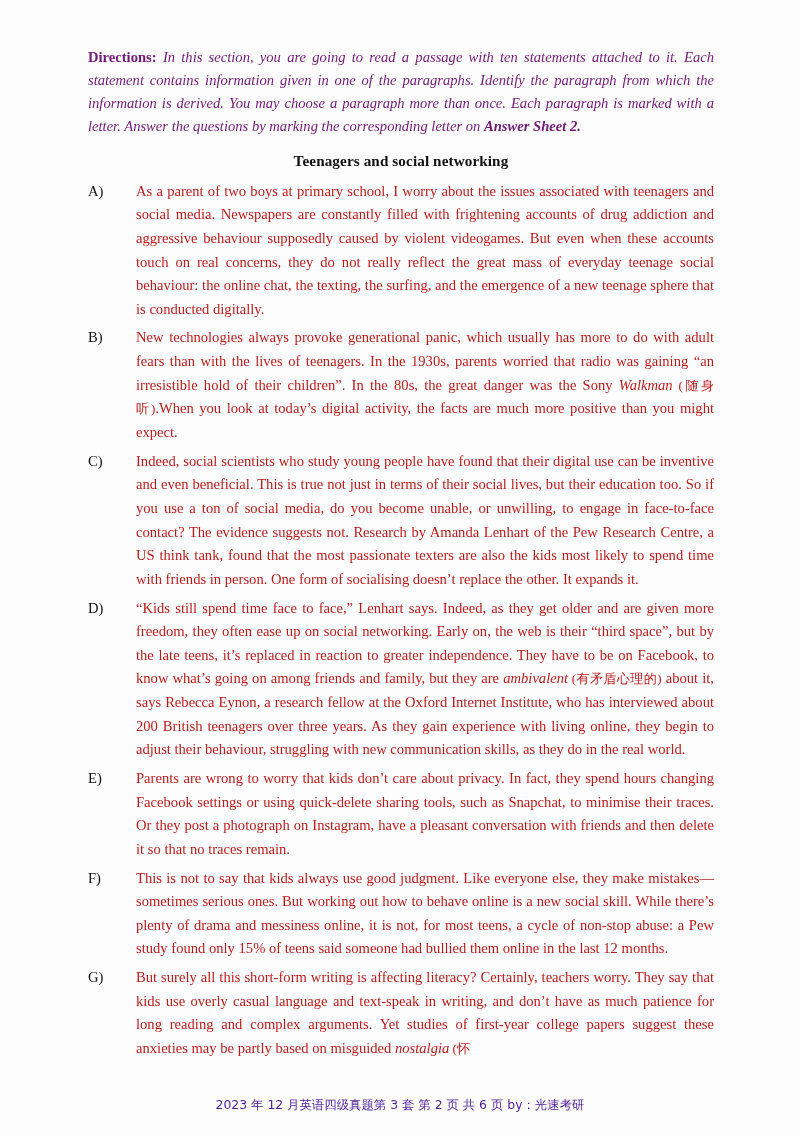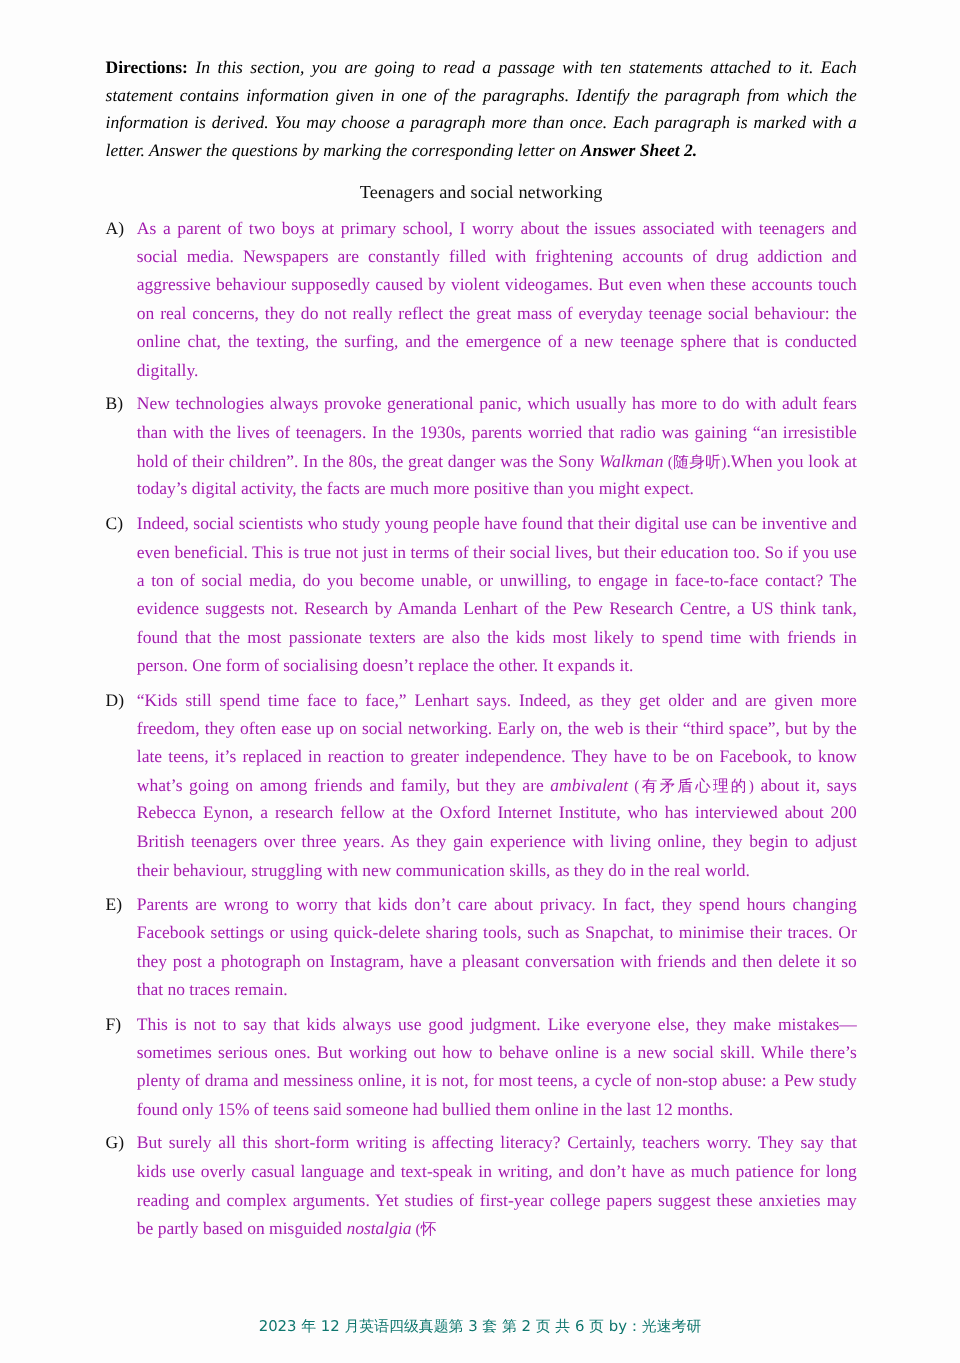--- a/index.html
+++ b/index.html
@@ -29,37 +29,37 @@
   .content {
     position: absolute;
     left: 88px;
     top: 46px;
     width: 626px;
   }
   .directions {
     font-size: 14.6px;
     line-height: 1.57;
     text-align: justify;
-    color: #000000;
+    color: #701a75;
     margin: 0 0 6px 0;
   }
   .directions .lead {
     font-weight: bold;
     font-style: normal;
   }
   .directions .body-it {
     font-style: italic;
   }
   .directions .tail-b {
     font-weight: bold;
     font-style: italic;
   }
   .title {
     text-align: center;
-    font-weight: normal;
+    font-weight: bold;
     font-size: 15.2px;
     margin: 14px 0 10px 0;
     letter-spacing: 0.1px;
     color: #111;
   }
   .para {
     display: flex;
     margin: 0 0 5px 0;
     align-items: flex-start;
   }
@@ -69,36 +69,37 @@
     font-size: 14.6px;
     line-height: 1.62;
     color: #111;
   }
   .para .txt {
     flex: 1 1 auto;
     font-size: 14.6px;
     line-height: 1.62;
     text-align: justify;
     text-justify: inter-word;
-    color: #a21caf;
+    color: #b91c1c;
     hyphens: none;
+    margin-left: 22px;
   }
   .para .txt i { }
   .cjk {
     font-family: Liberation Serif, serif;
     font-size: 13px;
   }
   .footer {
     position: absolute;
     left: 0;
     right: 0;
     bottom: 22px;
     text-align: center;
     font-size: 12.4px;
-    color: #0f766e;
+    color: #4c1d95;
     font-family: "DejaVu Sans", sans-serif;
   }
 </style>
 </head>
 <body>
 
 <div class="page">
   <div class="sheet">
     <div class="content">
 

